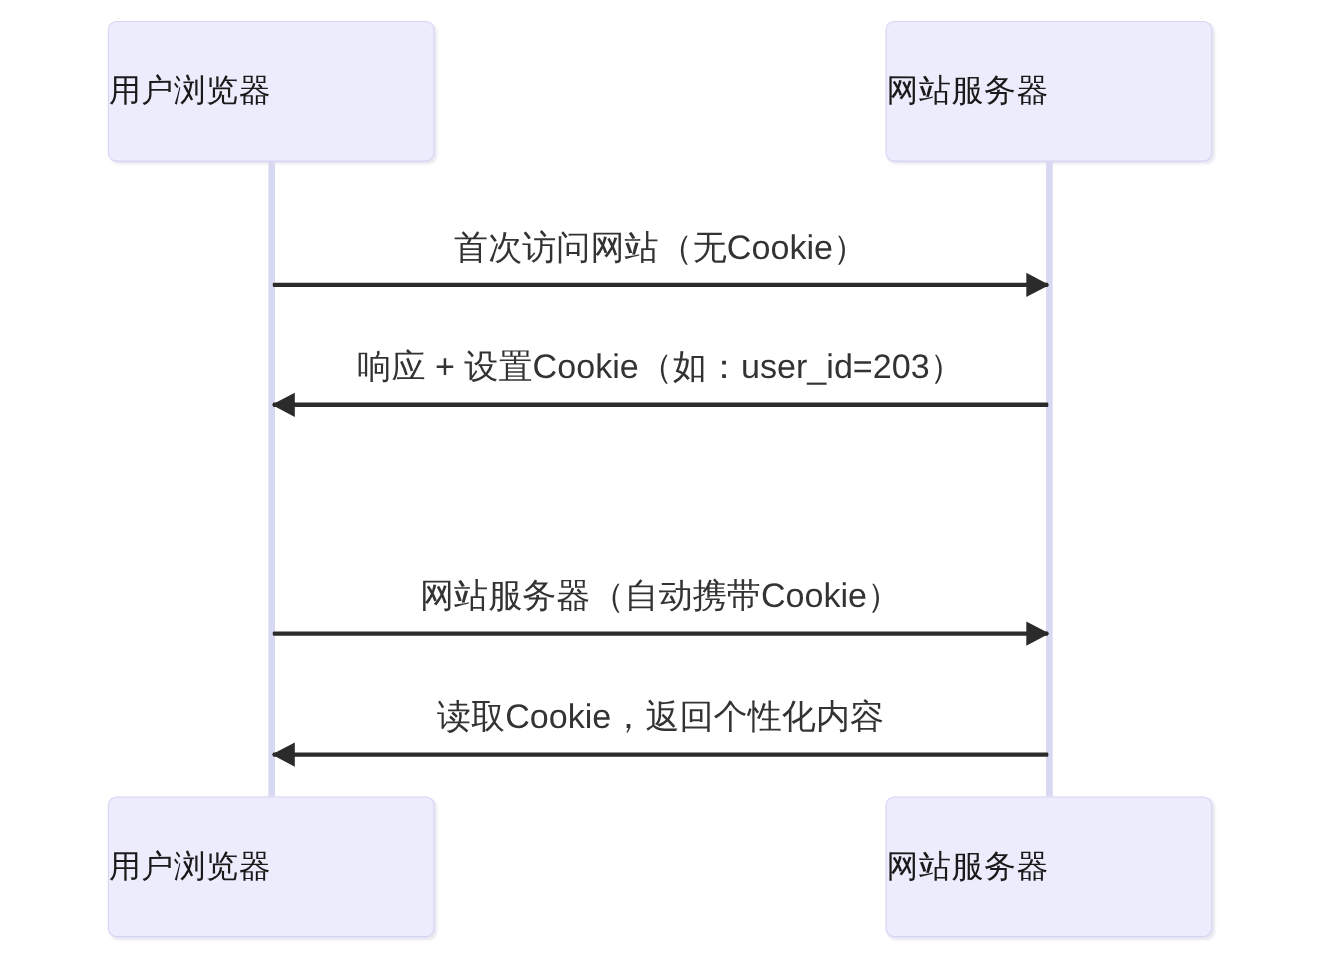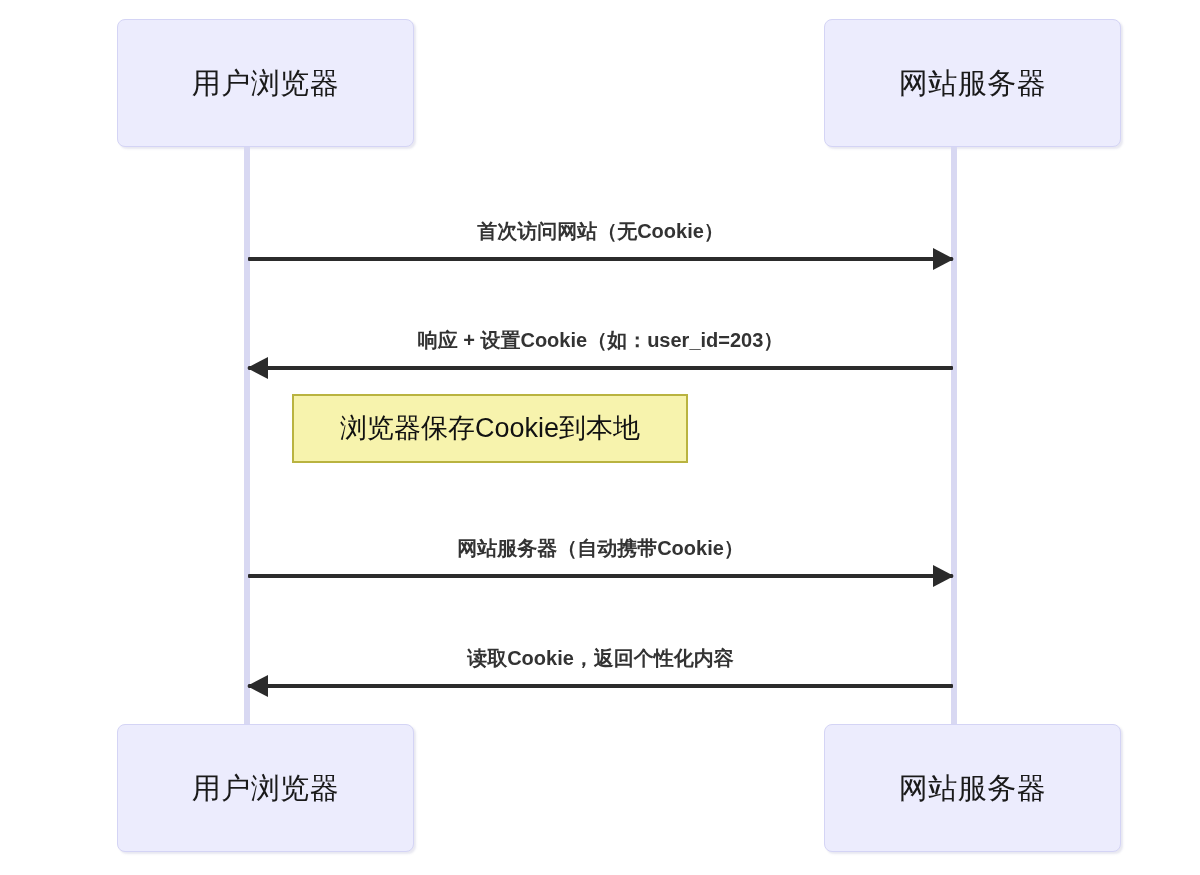--- a/index.html
+++ b/index.html
@@ -24,23 +24,22 @@
   .participant {
     position: absolute;
     width: 297px;
     height: 128px;
     box-sizing: border-box;
     background: #ececfd;
     border: 1px solid #d4d4f5;
     border-radius: 8px;
     display: flex;
     align-items: center;
-    justify-content: center;
+    justify-content: flex-start;
     box-shadow: 2px 2px 2px rgba(180,180,210,0.30);
-    margin-left: 19px;
   }
   .participant-label {
     font-size: 29px;
     color: #1a1a1a;
     letter-spacing: 0.5px;
     line-height: 1;
     white-space: nowrap;
   }
 
   .p-browser-top { left: 98px;  top: 19px; }
@@ -86,25 +85,24 @@
   }
   .msg-head.left {
     left: -1px;
     border-right: 21px solid #2b2b2b;
   }
   .msg-text {
     position: absolute;
     width: 100%;
     text-align: center;
     bottom: 14px;
-    font-size: 20px;
+    font-size: 31px;
     color: #333333;
     white-space: nowrap;
     line-height: 1.2;
-    font-weight: bold;
   }
 
   
   .note {
     position: absolute;
     left: 292px;
     top: 394px;
     width: 396px;
     height: 69px;
     box-sizing: border-box;
@@ -142,23 +140,20 @@
     <div class="msg-line" style="width:705px;"></div>
     <div class="msg-head right"></div>
   </div>
 
   <div class="message" style="left:248px; top:366px; width:705px;">
     <div class="msg-text">响应 + 设置Cookie（如：user_id=203）</div>
     <div class="msg-line" style="width:705px;"></div>
     <div class="msg-head left"></div>
   </div>
 
-  <div class="note">
-    <span class="note-text">浏览器保存Cookie到本地</span>
-  </div>
 
   <div class="message" style="left:248px; top:574px; width:705px;">
     <div class="msg-text">网站服务器（自动携带Cookie）</div>
     <div class="msg-line" style="width:705px;"></div>
     <div class="msg-head right"></div>
   </div>
 
   <div class="message" style="left:248px; top:684px; width:705px;">
     <div class="msg-text">读取Cookie，返回个性化内容</div>
     <div class="msg-line" style="width:705px;"></div>

